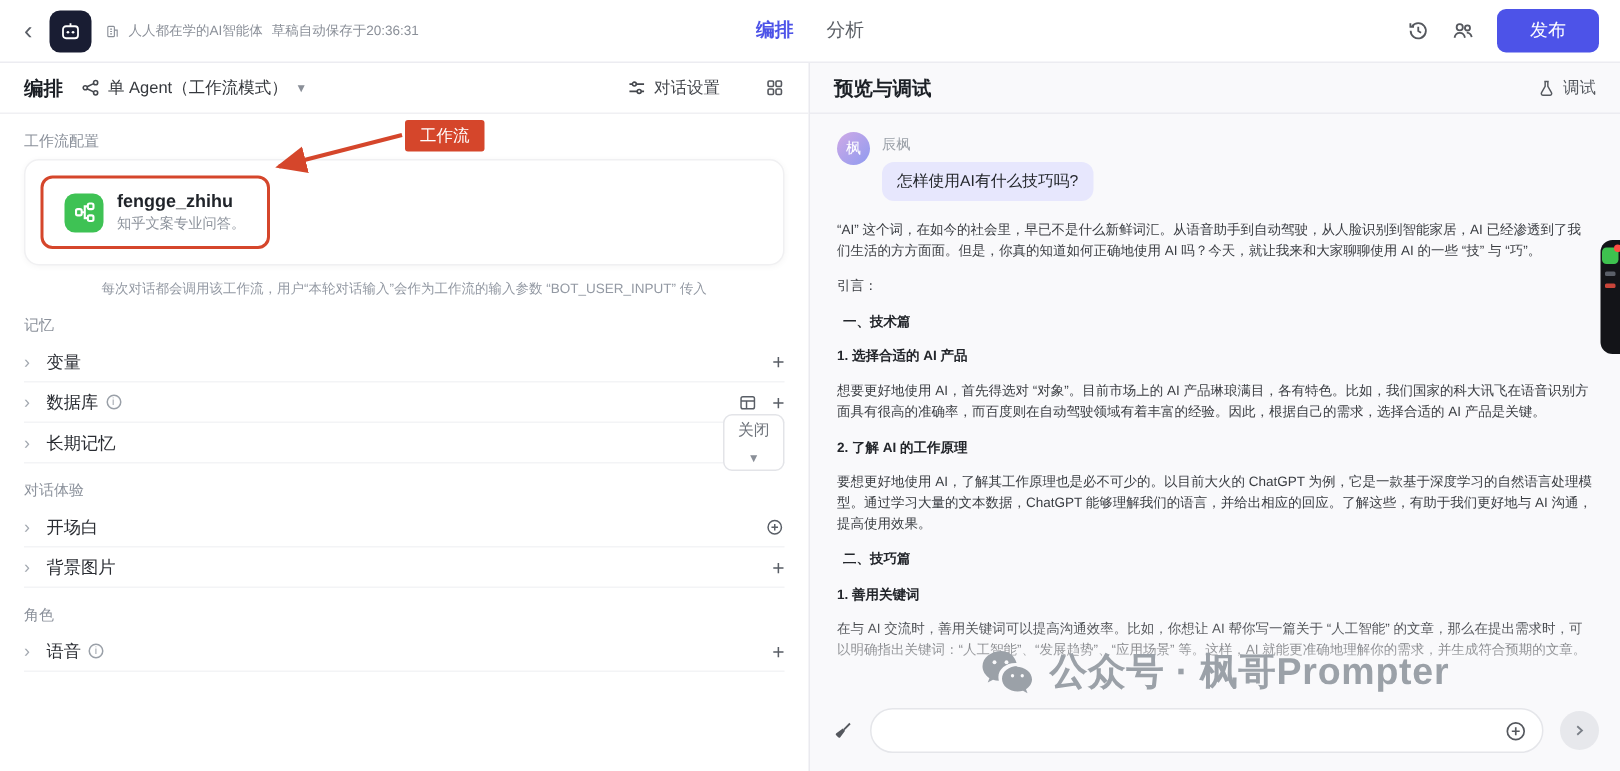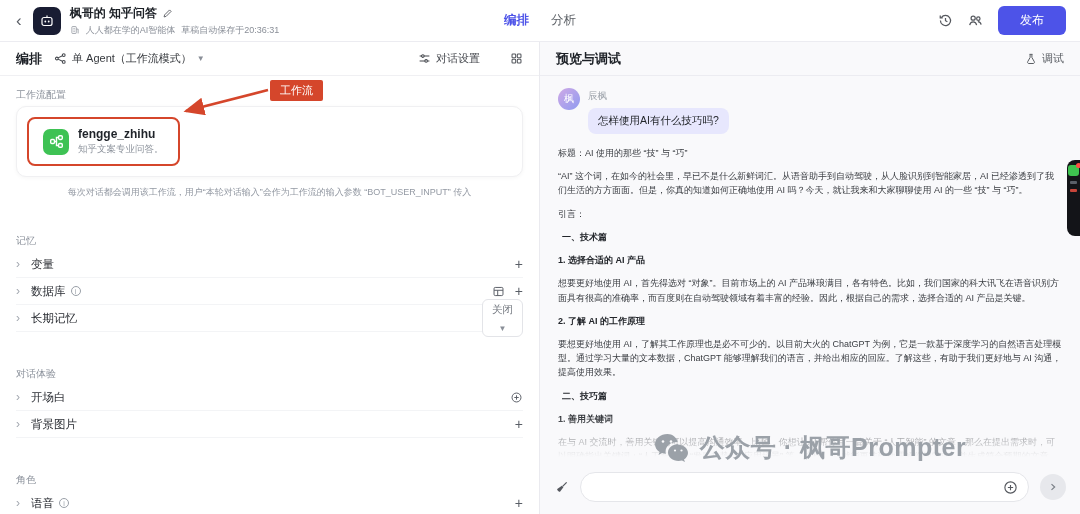--- a/index.html
+++ b/index.html
@@ -38,21 +38,21 @@
   .section-label { font-size:10px; color:#8b919b; height:14px; line-height:14px; }
   .workflow-wrap { margin-top:4px; background:#fff; border:1px solid #f0f0f2; border-radius:10px; padding:10px; box-shadow:0 1px 4px rgba(0,0,0,.04); }
   .workflow-card { display:inline-flex; align-items:center; gap:9px; padding:8px 14px; background:#fff; border:2px solid var(--anno,#d5462b); border-radius:8px; min-width:148px; cursor:pointer; }
   .wf-icon { width:26px; height:26px; min-width:26px; border-radius:7px; background:var(--wf-green,#3ec254); display:flex; align-items:center; justify-content:center; }
   .wf-name { font-size:12px; font-weight:700; color:#1f2329; }
   .wf-desc { font-size:9.5px; color:#8d939c; margin-top:2px; }
   .wf-note { margin-top:9px; font-size:9px; color:#9399a3;text-align:center; }
   .anno-label { position:absolute; top:4px; left:270px; background:var(--anno,#d5462b); color:#fff; font-size:11px; font-weight:500; padding:3px 10px; border-radius:2px; z-index:6; }
   .anno-arrow { position:absolute; top:0; left:0; z-index:6; pointer-events:none; }
 
-  .cfg-section { margin-top:35px; }
+  .cfg-section { margin-top:12px; }
   .cfg-section .section-label { margin-bottom:3px; }
   .cfg-row { display:flex; align-items:center; height:27px; border-bottom:1px solid #f3f4f6; cursor:pointer; }
   .chev { color:#a3a8b0; font-size:12px; width:10px; margin-right:5px; line-height:1; }
   .row-label { font-size:11.5px; color:#2a2d33; }
   .i-circle { width:10px; height:10px; border:1px solid #9aa0a8; border-radius:50%; color:#9aa0a8; font-size:7px; display:flex; align-items:center; justify-content:center; margin-left:5px; font-style:normal; }
   .spacer { flex:1; }
   .row-action { margin-left:10px; display:flex; align-items:center; color:#595e66; }
   .plus-glyph { font-size:14px; line-height:1; color:#595e66; }
   .mini-select { display:flex; align-items:center; gap:7px; border:1px solid #e3e4e8; border-radius:6px; padding:3px 9px; font-size:10.5px; color:#6f747c; margin-left:10px; background:#fff;flex-direction:column; }
 
@@ -99,28 +99,20 @@
       <span class="back">‹</span>
       <div class="bot-logo">
         <svg width="16" height="16" viewBox="0 0 16 16" fill="none" stroke="#fff" stroke-width="1.2">
             <rect x="3" y="4.5" width="10" height="8" rx="2"></rect>
             <circle cx="6.3" cy="8.5" r="0.9" fill="#fff" stroke="none"></circle>
             <circle cx="9.7" cy="8.5" r="0.9" fill="#fff" stroke="none"></circle>
             <path d="M8 2.5v2"></path>
           </svg>
       </div>
       <div class="title-col">
-        <div class="title-row">
-          <span class="bot-title">枫哥的 知乎问答</span>
-          <span class="icon-btn">
-            <svg width="11" height="11" viewBox="0 0 16 16" fill="none" stroke="currentColor" stroke-width="1.3">
-                <path d="M3 13l.8-3L11 2.8l2.2 2.2L6 12.2 3 13z"></path>
-              </svg>
-          </span>
-        </div>
         <div class="sub-row">
           <span>
             <svg width="10" height="10" viewBox="0 0 16 16" fill="none" stroke="#8a8f98" stroke-width="1.2">
                 <rect x="3" y="2.5" width="7" height="11" rx="1"></rect>
                 <path d="M10 6.5h3v7"></path>
                 <path d="M5.5 5.5h2M5.5 8h2M5.5 10.5h2"></path>
               </svg>
           </span>
           <span>人人都在学的AI智能体</span>
           <span>草稿自动保存于20:36:31</span>
@@ -314,21 +306,20 @@
       <div class="chat-area">
         <div class="msg-user">
           <div class="avatar">枫</div>
           <div>
             <div class="sender">辰枫</div>
             <div class="bubble">怎样使用AI有什么技巧吗?</div>
           </div>
         </div>
 
         <div class="ai-text">
-            <div class="ai-p">标题：AI 使用的那些 “技” 与 “巧”</div>
             <div class="ai-p">“AI” 这个词，在如今的社会里，早已不是什么新鲜词汇。从语音助手到自动驾驶，从人脸识别到智能家居，AI 已经渗透到了我们生活的方方面面。但是，你真的知道如何正确地使用 AI 吗？今天，就让我来和大家聊聊使用 AI 的一些 “技” 与 “巧”。</div>
             <div class="ai-p">引言：</div>
             <div class="ai-h">一、技术篇</div>
             <div class="ai-h2">1. 选择合适的 AI 产品</div>
             <div class="ai-p">想要更好地使用 AI，首先得选对 “对象”。目前市场上的 AI 产品琳琅满目，各有特色。比如，我们国家的科大讯飞在语音识别方面具有很高的准确率，而百度则在自动驾驶领域有着丰富的经验。因此，根据自己的需求，选择合适的 AI 产品是关键。</div>
             <div class="ai-h2">2. 了解 AI 的工作原理</div>
             <div class="ai-p">要想更好地使用 AI，了解其工作原理也是必不可少的。以目前大火的 ChatGPT 为例，它是一款基于深度学习的自然语言处理模型。通过学习大量的文本数据，ChatGPT 能够理解我们的语言，并给出相应的回应。了解这些，有助于我们更好地与 AI 沟通，提高使用效果。</div>
             <div class="ai-h">二、技巧篇</div>
             <div class="ai-h2">1. 善用关键词</div>
             <div class="ai-p">在与 AI 交流时，善用关键词可以提高沟通效率。比如，你想让 AI 帮你写一篇关于 “人工智能” 的文章，那么在提出需求时，可以明确指出关键词：“人工智能”、“发展趋势”、“应用场景” 等。这样，AI 就能更准确地理解你的需求，并生成符合预期的文章。</div>

